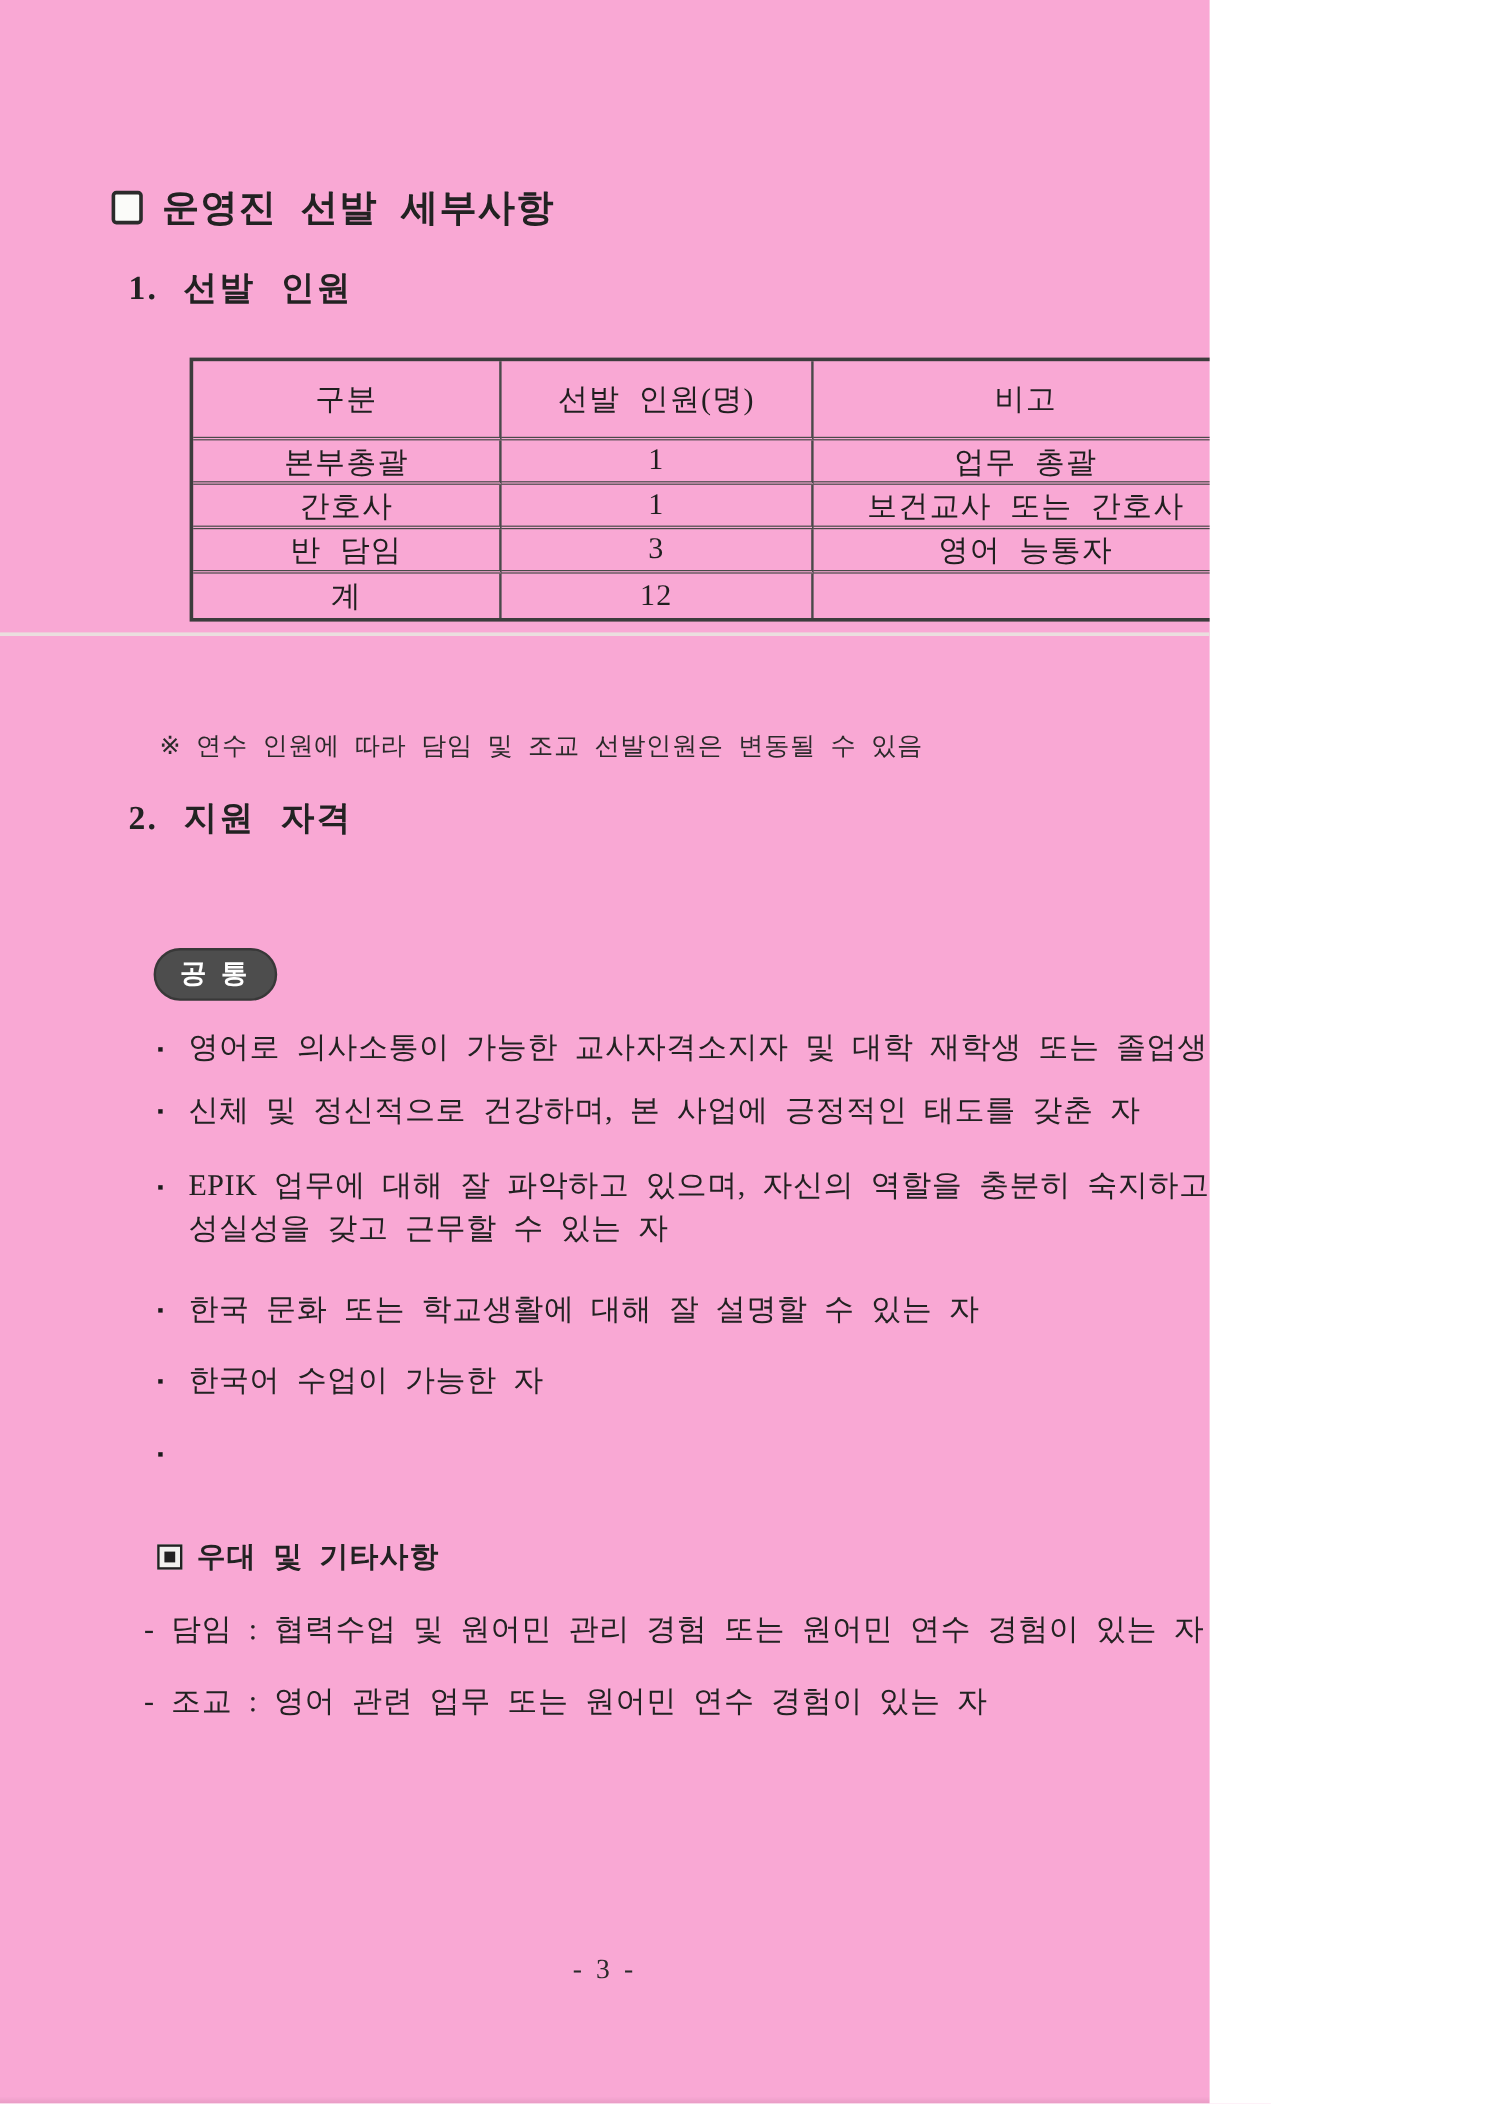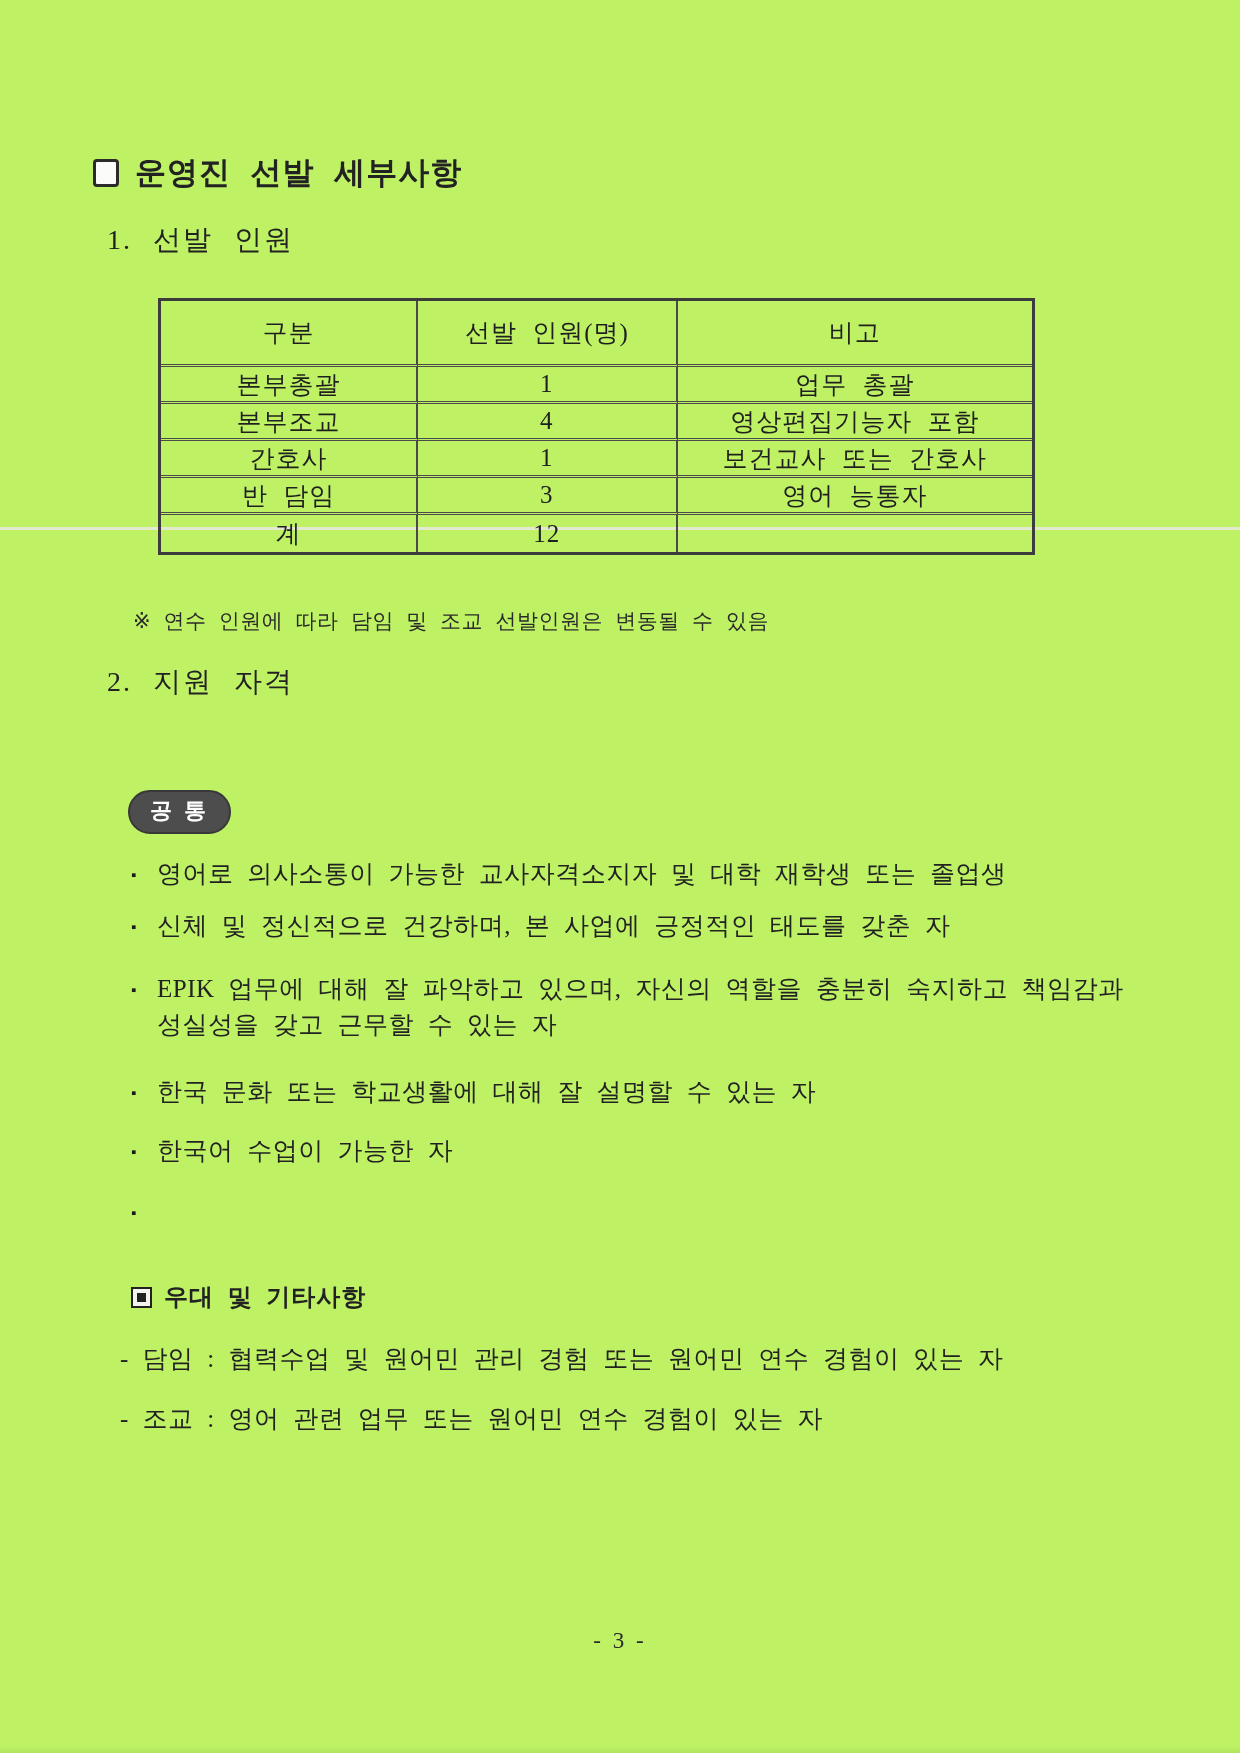--- a/index.html
+++ b/index.html
@@ -1,20 +1,20 @@
 <!DOCTYPE html>
 <html><head>
 <meta charset="utf-8">
 <style>
   * { margin:0; padding:0; box-sizing:border-box; }
   html,body { background:#ffffff; }
   .page {
     position:relative;
-    width:1240px; height:1753px;
-    background:#bef264;
+    width:1008px; height:1753px;
+    background:#f9a8d4;
     font-family:"Liberation Serif","DejaVu Serif",serif;
     color:#222222;
     overflow:hidden;
   }
   .abs { position:absolute; }
 
   
   .scan-line { left:0; top:527px; width:100%; height:3px; background:#e9e7e0; opacity:.85; z-index:0; }
   .bottom-shade { left:0; bottom:0; width:100%; height:6px; background:linear-gradient(to bottom, rgba(0,0,0,0), rgba(0,0,0,0.07)); }
 
@@ -26,21 +26,21 @@
     display:flex; align-items:center; z-index:2;
   }
   .title-square {
     display:inline-block; width:26px; height:28px;
     border:3px solid #2b2b2b; border-radius:4px;
     margin-right:16px; background:#fbfbf9;
   }
 
   
   .h-num {
-    font-size:28px; font-weight:normal; letter-spacing:2px; word-spacing:12px; z-index:2;
+    font-size:28px; font-weight:bold; letter-spacing:2px; word-spacing:12px; z-index:2;
   }
   .h1 { top:221px; left:107px; }
   .h2 { top:663px; left:107px; }
 
   
   .sel-table-wrap { top:298px; left:158px; z-index:1; }
   table.sel-table {
     border-collapse:separate; border-spacing:0;
     width:877px;
     border:3px solid #3c3c3c;
@@ -148,25 +148,20 @@
           <th>비고</th>
         </tr>
       </thead>
       <tbody>
         <tr>
           <td>본부총괄</td>
           <td>1</td>
           <td>업무 총괄</td>
         </tr>
         <tr>
-          <td>본부조교</td>
-          <td>4</td>
-          <td>영상편집기능자 포함</td>
-        </tr>
-        <tr>
           <td>간호사</td>
           <td>1</td>
           <td>보건교사 또는 간호사</td>
         </tr>
         <tr>
           <td>반 담임</td>
           <td>3</td>
           <td>영어 능통자</td>
         </tr>
         <tr>

